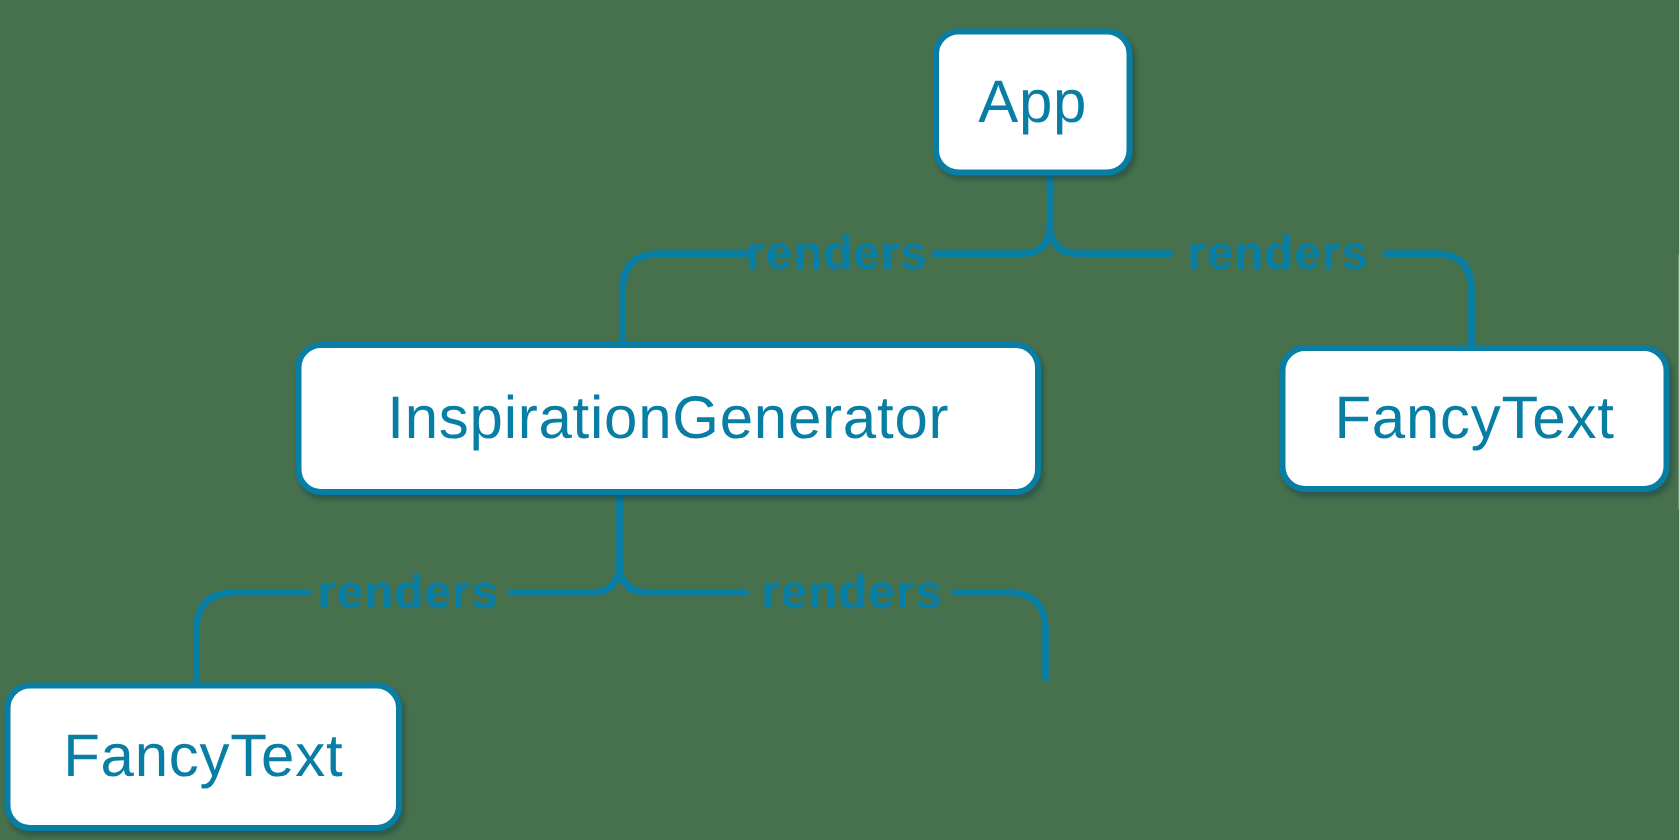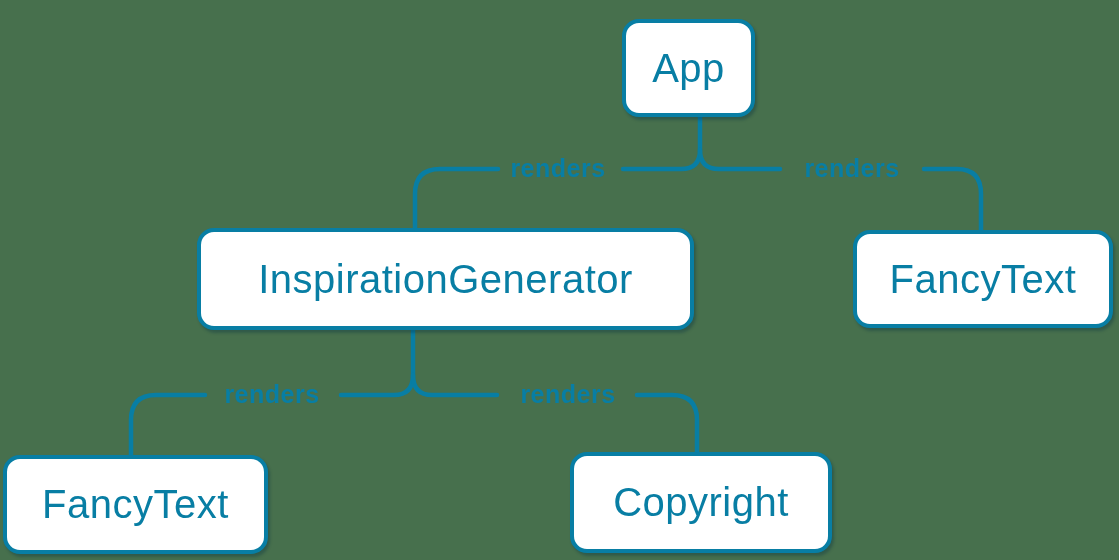--- a/index.html
+++ b/index.html
@@ -45,21 +45,21 @@
   }
   .node-app        { left: 622px; top: 3px;   width: 133px; height: 98px; margin-top: 16px;  }
   .node-ig         { left: 197px; top: 228px; width: 497px; height: 102px; }
   .node-ft-right   { left: 853px; top: 230px; width: 260px; height: 98px;  }
   .node-ft-left    { left: 3px;   top: 455px; width: 265px; height: 99px;  }
   .node-copyright  { left: 570px; top: 452px; width: 262px; height: 101px; }
   .edge-label {
     position: absolute;
     transform: translate(-50%, -50%);
     color: #087EA4;
-    font-size: 25px;
+    font-size: 32px;
     font-weight: 700;
     letter-spacing: 0.5px;
     line-height: 1;
     white-space: nowrap;
   }
   .edge-label-tl { left: 558px; top: 168px; }
   .edge-label-tr { left: 852px; top: 168px; }
   .edge-label-bl { left: 272px; top: 394px; }
   .edge-label-br { left: 568px; top: 394px; }
 </style>
@@ -96,23 +96,20 @@
   </div>
 
   <div class="node node-ft-right">
     <span>FancyText</span>
   </div>
 
   <div class="node node-ft-left">
     <span>FancyText</span>
   </div>
 
-  <div class="node node-copyright">
-    <span>Copyright</span>
-  </div>
 
   <div class="edge-label edge-label-tl">renders</div>
 
   <div class="edge-label edge-label-tr">renders</div>
 
   <div class="edge-label edge-label-bl">renders</div>
 
   <div class="edge-label edge-label-br">renders</div>
 
 </div>

